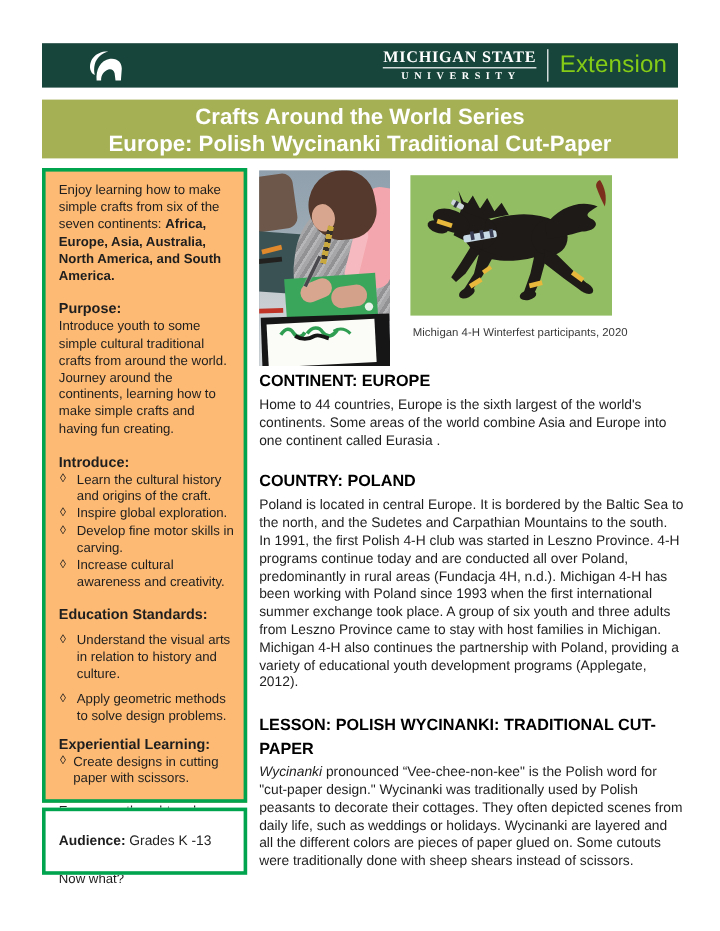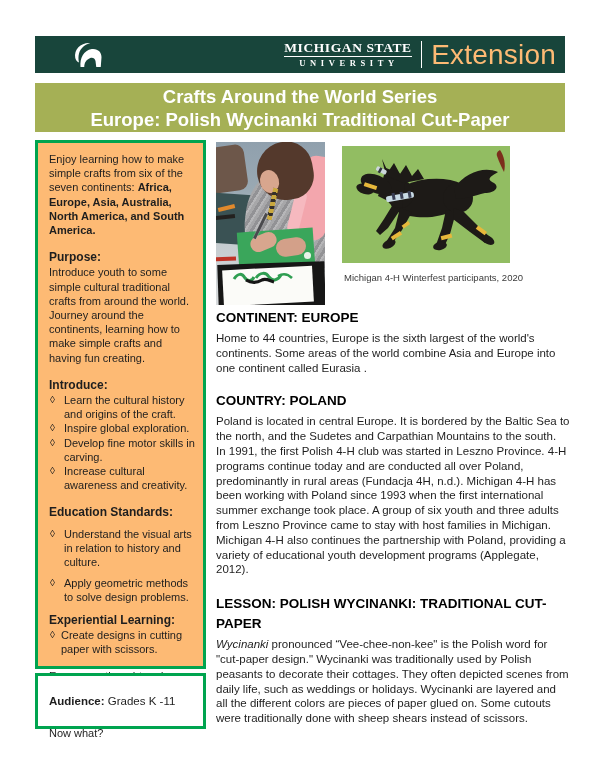--- a/index.html
+++ b/index.html
@@ -8,21 +8,21 @@
 
   
   .topbar { position:absolute; left:35px; top:36px; width:530px; height:37px; background:#18453B; display:flex; align-items:center;padding-left:29px; }
   .helmet { margin-left:9px; width:30px; height:30px; flex:0 0 auto; }
   .topbar .spacer { flex:1; }
   .brand { display:flex; align-items:center; gap:9px; margin-right:9px; }
   .wordmark { color:#fff; text-align:center; font-family:"Liberation Serif", serif; }
   .wm1 { font-weight:700; font-size:13.5px; letter-spacing:0.6px; border-bottom:1.6px solid #fff; padding-bottom:1px; line-height:1.05; }
   .wm2 { font-weight:700; font-size:8.5px; letter-spacing:4.6px; margin-top:2px; text-indent:2px; line-height:1; }
   .vsep { width:1.5px; height:27px; background:#fff; }
-  .ext { color:#fdba74; font-size:28px; font-weight:400; letter-spacing:0.2px; }
+  .ext { color:#84cc16; font-size:20px; font-weight:400; letter-spacing:0.2px; }
 
   
   .banner { position:absolute; left:35px; top:83px; width:530px; height:49px; background:#A5B055;
             display:flex; flex-direction:column; justify-content:center; align-items:center;
             color:#fff; font-weight:700; font-size:18.5px; line-height:23px; text-align:center; }
 
   
   .sidebar { position:absolute; left:35px; top:140px; width:171px; height:529px; border:3px solid #00A44F;
              background:#fdba74; padding:9px 7px 0 11px; font-size:11px; line-height:14.2px; }
   .sb-h { font-weight:700; font-size:12px; margin:13px 0 1px 0; }
@@ -137,21 +137,21 @@
     <div class="sb-h" style="margin-top:8px">Experiential Learning:</div>
     <div class="brow tightind">
         <span class="blt">◊</span>
         <span class="btxt">Create designs in cutting paper with scissors.</span>
       </div>
 
     <p class="sb-p sb-gap">Encourage thought and discussion with these questions: What happened? What's important? So what? Now what?</p>
   </div>
 
   <div class="audbox">
-    <span><b>Audience:</b><span> Grades K -11</span></span>
+    <span><b>Audience:</b><span> Grades K -13</span></span>
   </div>
 
   <div class="photo1">
     <div class="p1-wall"></div>
     <div class="p1-chair"></div>
     <div class="p1-darktable"></div>
     <div class="p1-sweater"></div>
     <div class="p1-pink"></div>
     <div class="p1-pink2"></div>
     <div class="p1-hair"></div>

